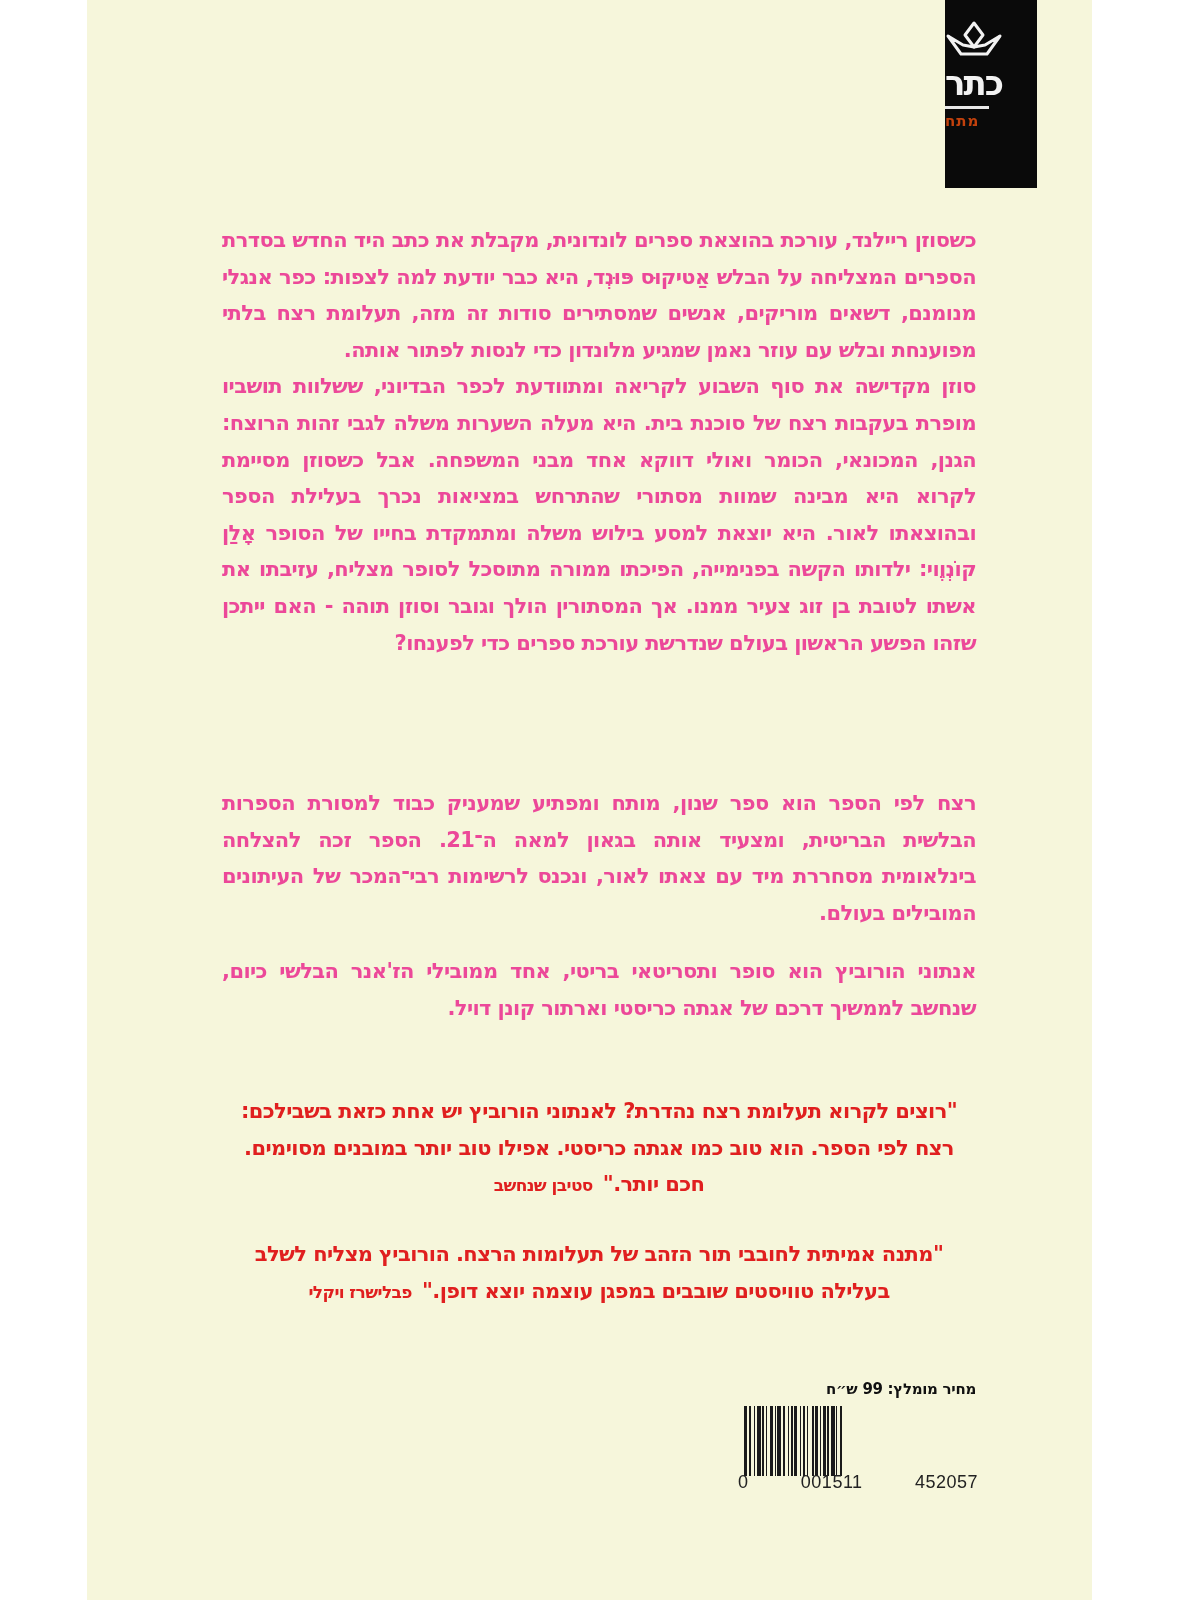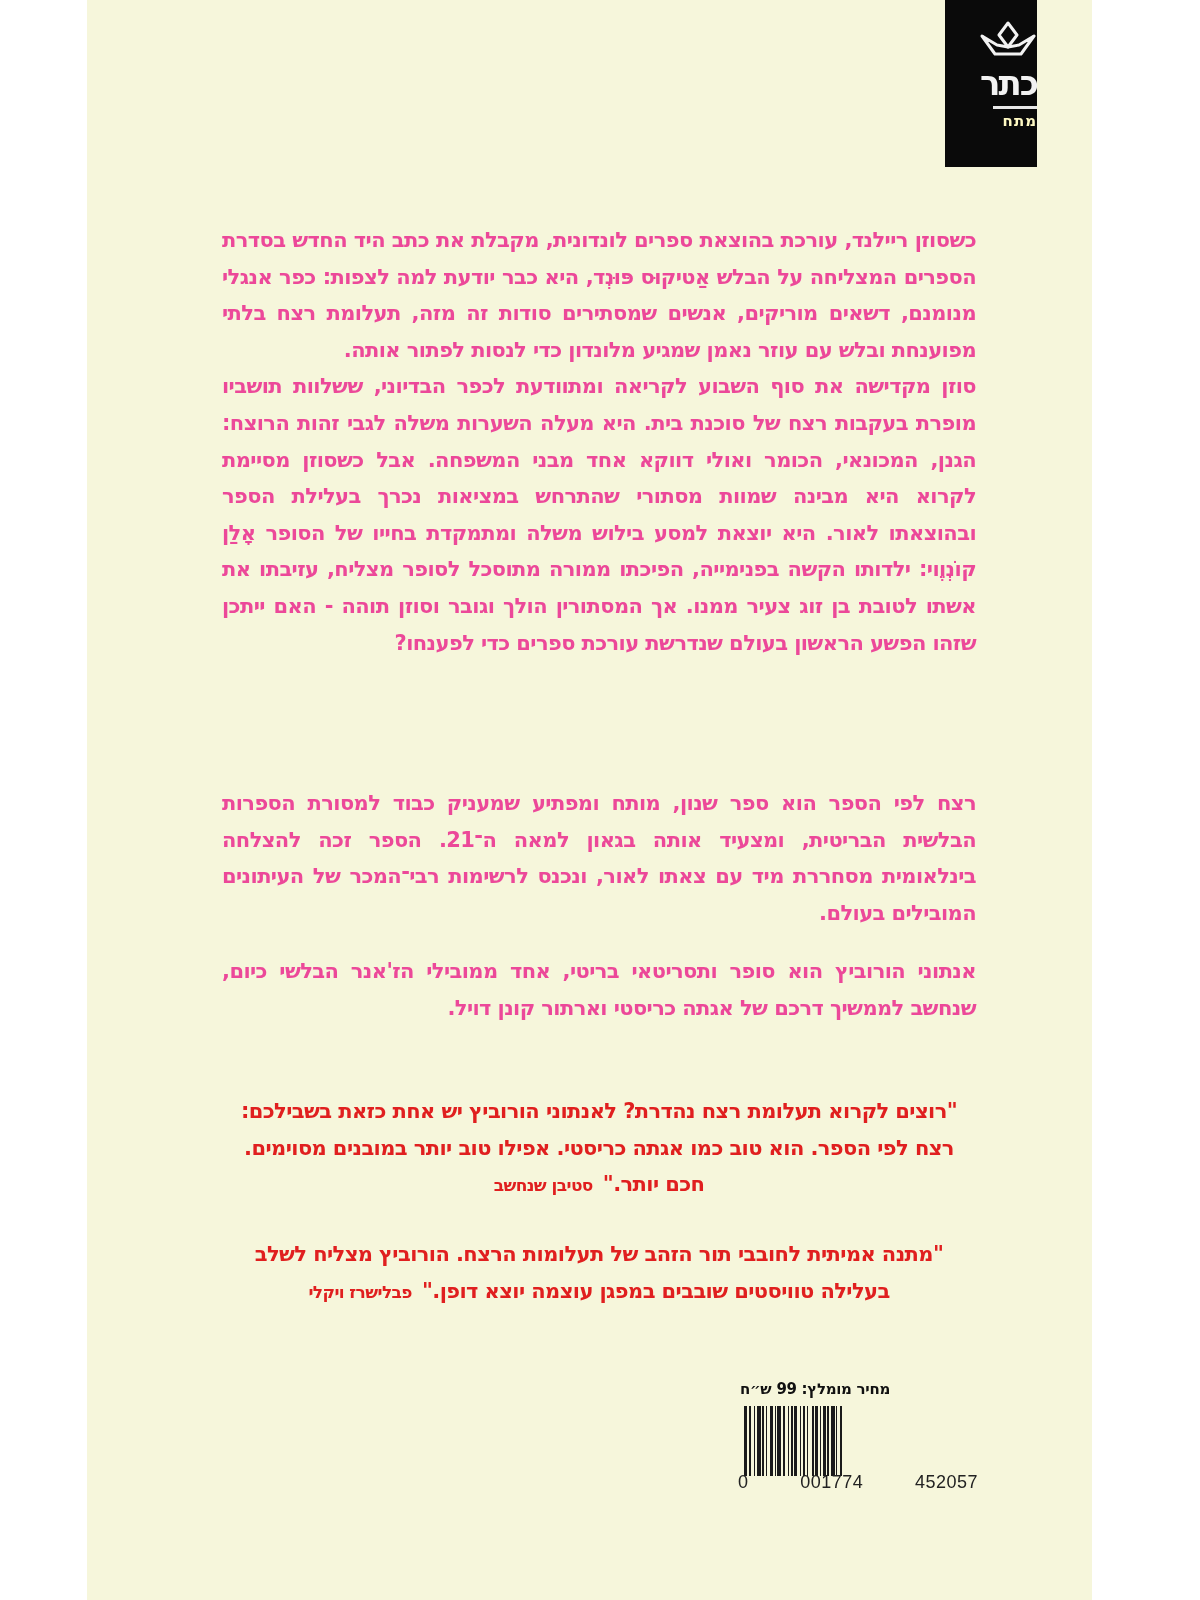--- a/index.html
+++ b/index.html
@@ -5,52 +5,52 @@
     html, body { margin: 0; padding: 0; }
     body {
       width: 1200px; height: 1600px; background: #ffffff; position: relative; overflow: hidden;
       font-family: "DejaVu Sans", "Liberation Sans", sans-serif;
     }
     .cover {
       position: absolute; left: 87px; top: 0; width: 1005px; height: 1600px;
       background: #f6f6db;
     }
     .logo {
-      position: absolute; left: 945px; top: 0; width: 92px; height: 167px;
-      background: #0a0a0a; display: flex; flex-direction: column; align-items: flex-end;
+      position: absolute; left: 945px; top: 0; width: 92px; height: 188px;
+      background: #0a0a0a; display: flex; flex-direction: column; align-items: flex-start;
     }
     .logo svg { display: block; }
     .logo .wordmark {
       color: #f2f2f2; font-weight: bold; font-size: 34px; line-height: 34px;
       font-family: "DejaVu Sans", sans-serif; margin-top: 2px; letter-spacing: -2px;
     }
     .logo .bar { width: 44px; height: 3px; background: #e8e8e8; margin-top: 6px; }
     .logo .sub {
-      color: #fef9c3; font-weight: bold; font-size: 15px; line-height: 16px; margin-top: 4px; letter-spacing: 1px;
+      color: #c2410c; font-weight: bold; font-size: 15px; line-height: 16px; margin-top: 4px; letter-spacing: 1px;
     }
     .text {
       position: absolute; left: 222px; width: 754px; direction: rtl; text-align: justify;
       text-align-last: right; color: #ec4899; font-weight: bold; font-size: 21px; line-height: 36.6px;
       font-family: "DejaVu Sans", "Liberation Sans", sans-serif; letter-spacing: -0.6px;
     }
     .text p { margin: 0; }
     .p1 { top: 222px; }
     .p3 { top: 785px; }
     .p4 { top: 953px; }
     .title-strong { font-weight: 700; }
     .quote {
       position: absolute; left: 222px; width: 754px; direction: rtl; text-align: center;
       color: #e01f1f; font-weight: bold; font-size: 21px; line-height: 36.6px;
       letter-spacing: -0.6px; font-family: "DejaVu Sans", "Liberation Sans", sans-serif;
     }
     .q1 { top: 1093px; }
     .q2 { top: 1236px; }
     .q-src { font-size: 17px; margin-right: 10px; }
     .price {
-      position: absolute; left: 740px; top: 1380px; width: 236px; direction: rtl; text-align: left;
+      position: absolute; left: 740px; top: 1380px; width: 236px; direction: rtl; text-align: right;
       color: #111; font-weight: bold; font-size: 15px; letter-spacing: -0.3px;
     }
     .barcode {
       position: absolute; left: 744px; top: 1406px; width: 228px; height: 70px;
       display: flex; align-items: stretch; gap: 0;
     }
     .barcode span { display: block; height: 100%; }
     .barcode-digits {
       position: absolute; left: 738px; top: 1472px; width: 240px; display: flex; justify-content: space-between;
       color: #222; font-size: 18px; font-family: "Liberation Sans", sans-serif; letter-spacing: 0.5px;
@@ -145,15 +145,15 @@
     <span style="width: 2px; background: transparent;"></span>
     <span style="width: 4px; background: rgb(26, 26, 26);"></span>
     <span style="width: 1px; background: transparent;"></span>
     <span style="width: 1px; background: rgb(26, 26, 26);"></span>
     <span style="width: 3px; background: transparent;"></span>
     <span style="width: 2px; background: rgb(26, 26, 26);"></span>
     <span style="width: 2px; background: transparent;"></span>
   </div>
 <div class="barcode-digits">
   <span>0</span>
-  <span>001774</span>
+  <span>001511</span>
   <span>452057</span>
 </div>
 
 </body></html>

